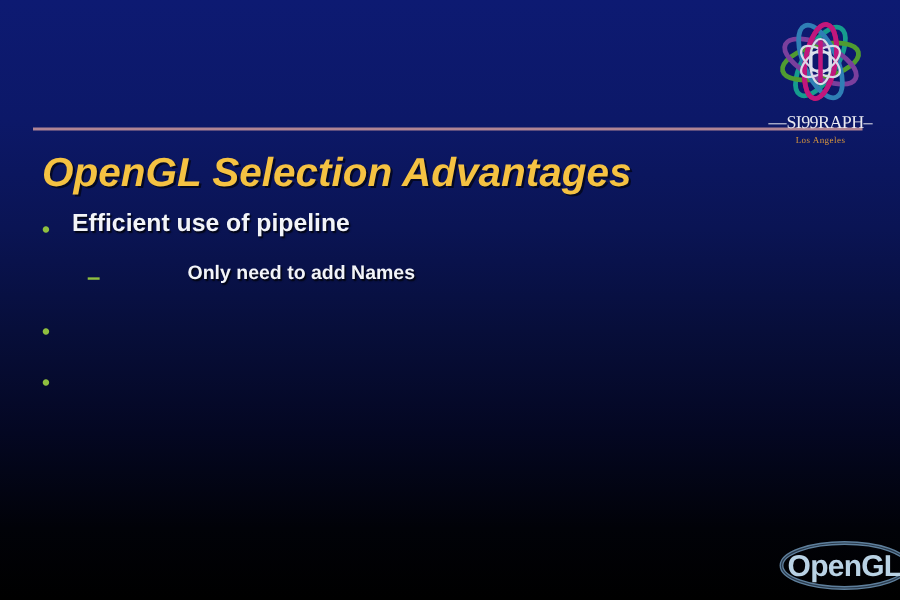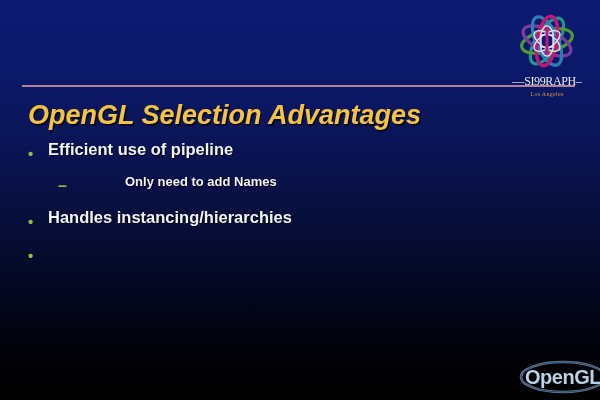--- a/index.html
+++ b/index.html
@@ -178,21 +178,20 @@
       <span class="txt">Efficient use of pipeline</span>
     </div>
 
     <div class="blk lvl2">
       <span class="marker">–</span>
       <span class="txt">Only need to add Names</span>
     </div>
 
     <div class="blk lvl1">
       <span class="marker">•</span>
-      <span class="txt">Handles instancing/hierarchies</span>
     </div>
 
     <div class="blk lvl1">
       <span class="marker">•</span>
     </div>
 
   </div>
 
   <div id="siggraph">
     <svg id="sig-rings" viewBox="0 0 84 66">

